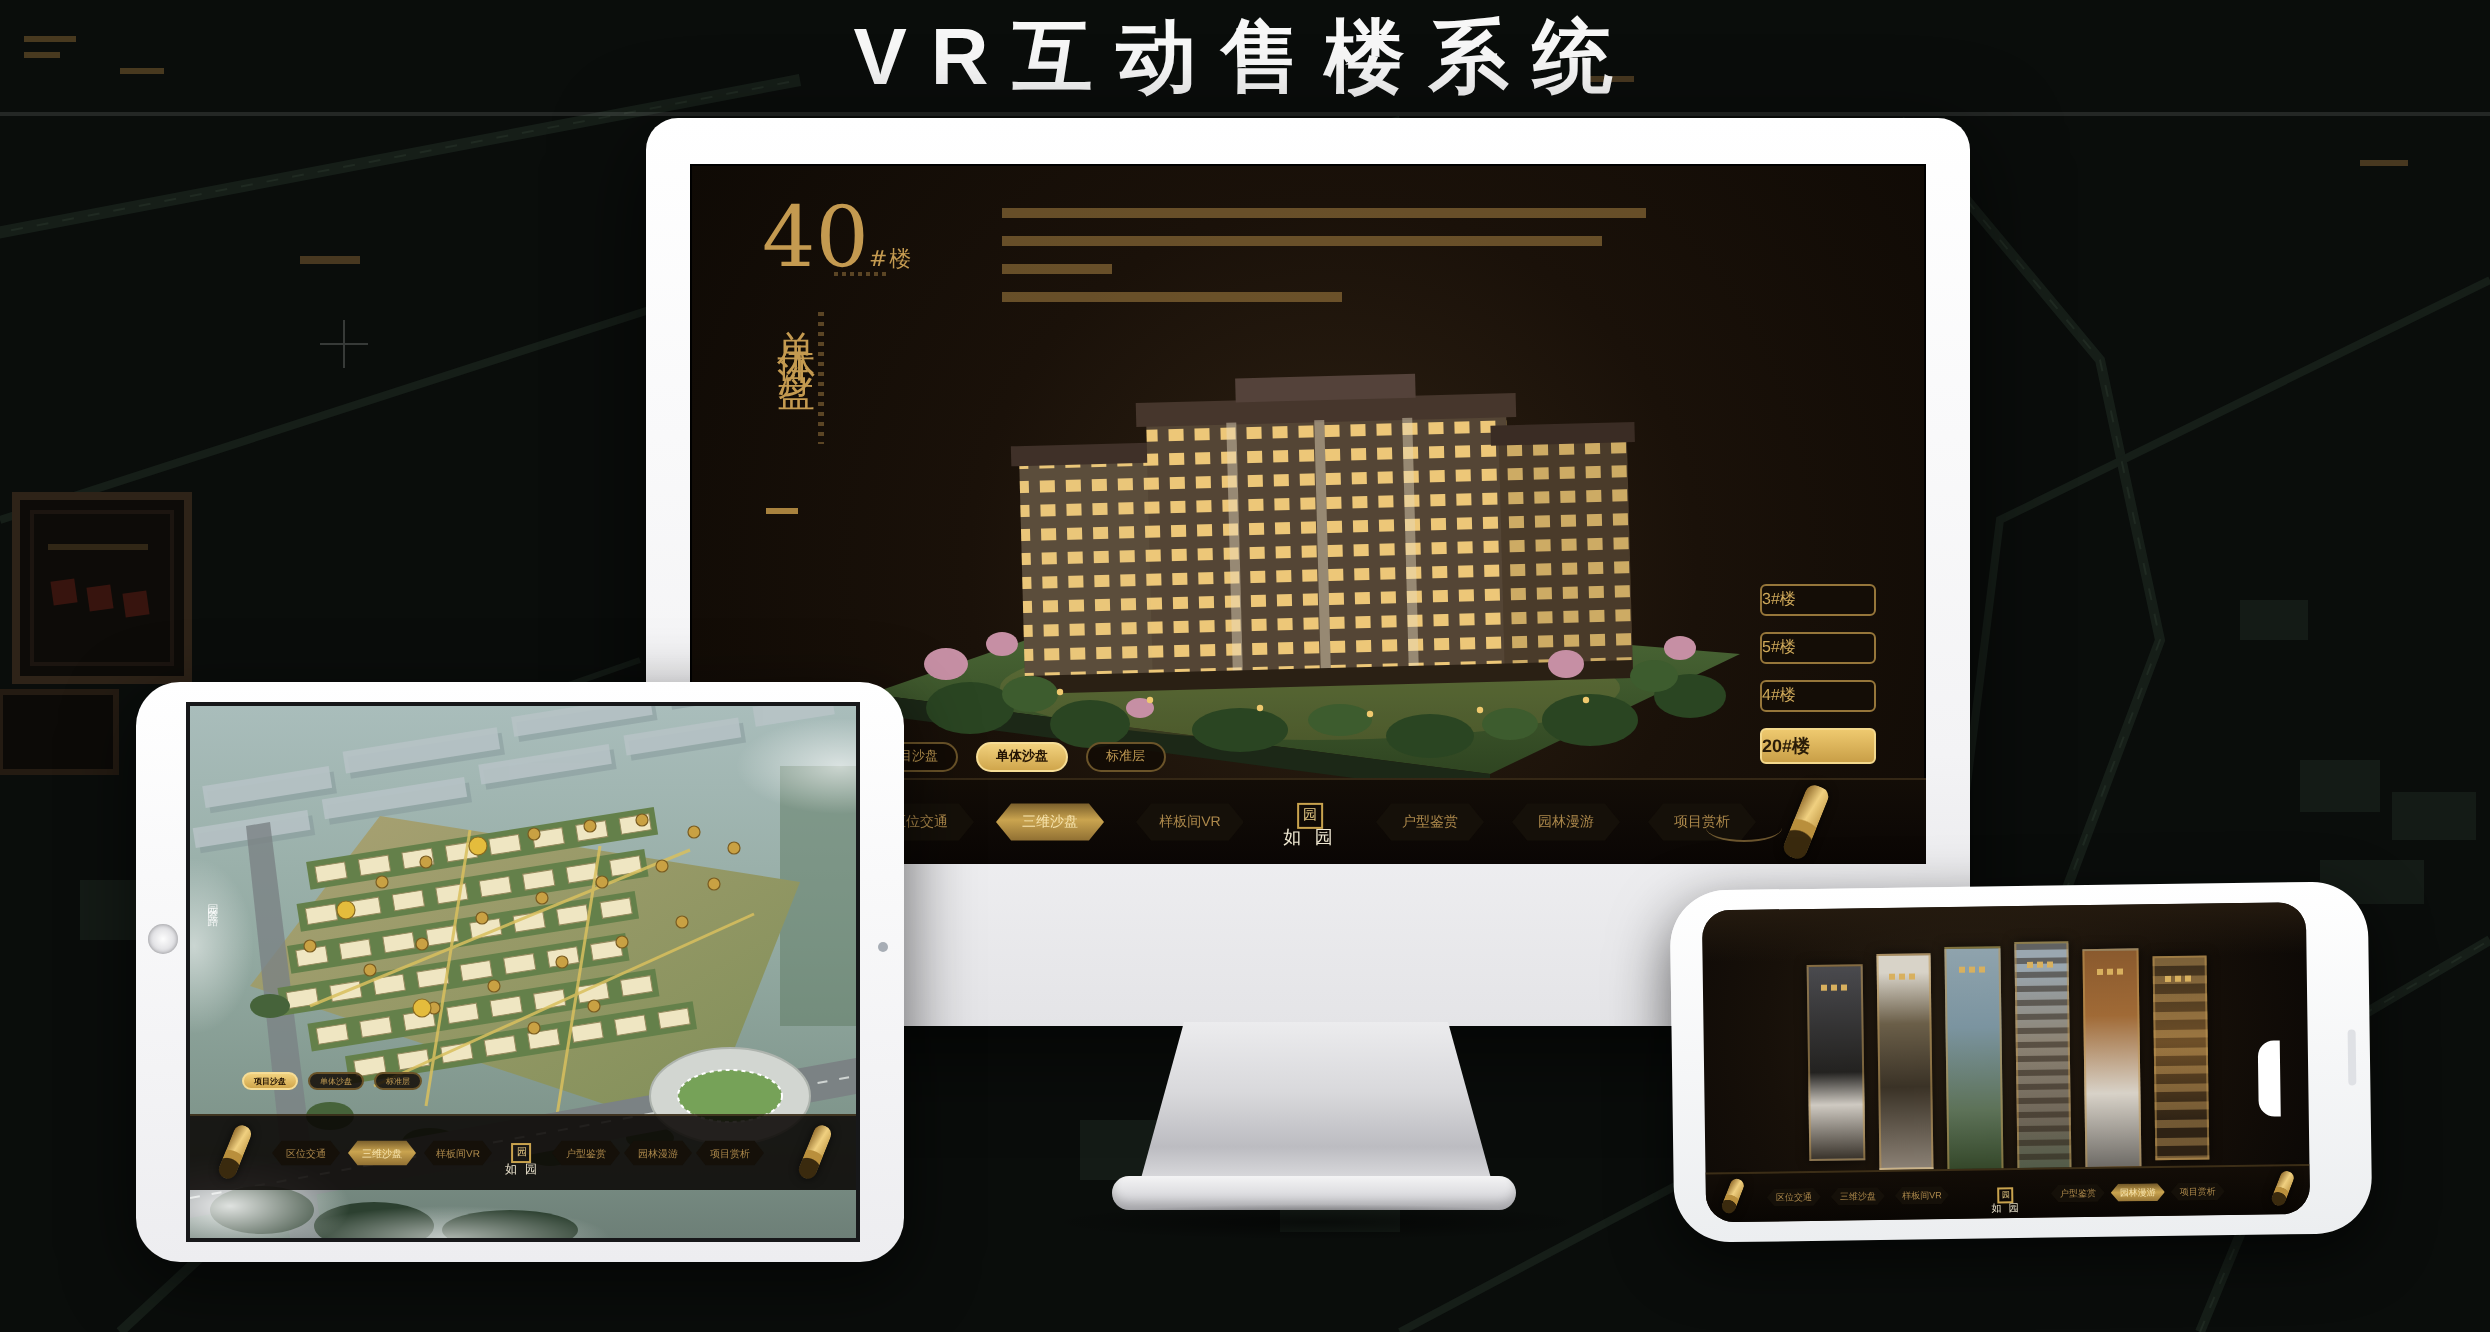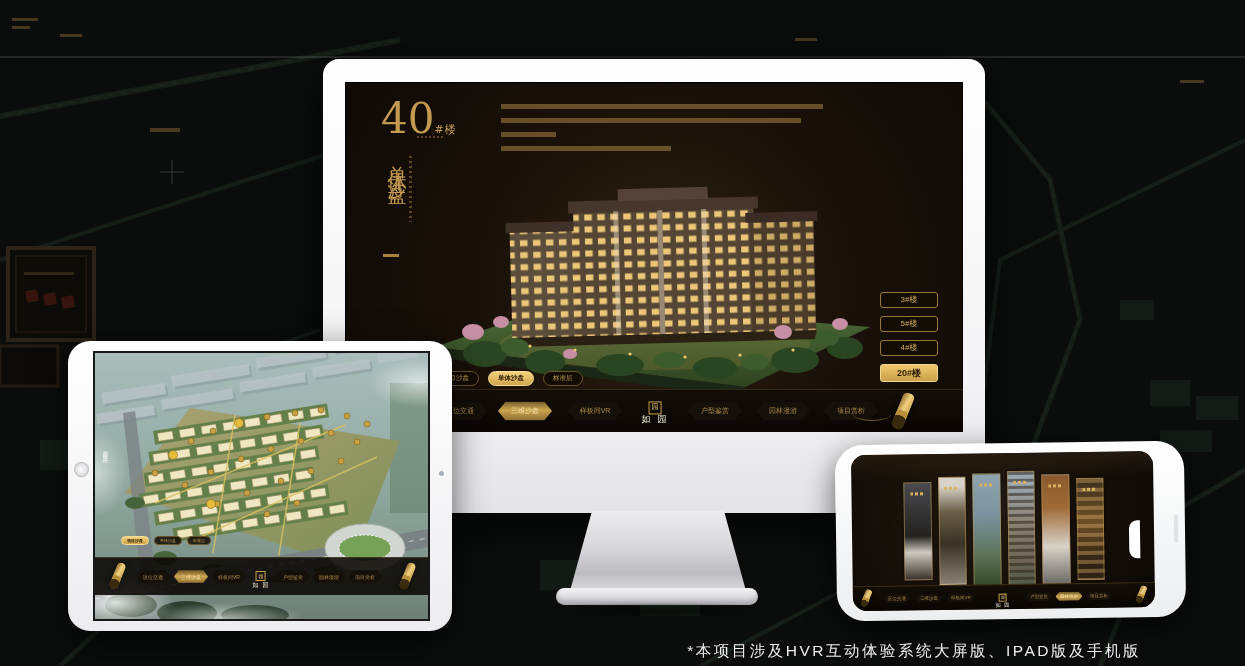--- a/index.html
+++ b/index.html
@@ -62,21 +62,21 @@
     font-family:"DejaVu Serif",serif;font-size:19px;letter-spacing:7px;color:#c49a50;}
   .h-endash{position:absolute;left:64px;top:74px;width:3px;height:66px;opacity:.6;
     background:repeating-linear-gradient(180deg,#8a6a38 0 2px,rgba(0,0,0,0) 2px 5px);}
   .h-en2{position:absolute;left:72px;top:54px;width:28px;height:2px;opacity:.6;
     background:repeating-linear-gradient(90deg,#8a6a38 0 2px,rgba(0,0,0,0) 2px 4px);}
   .h-under{position:absolute;left:38px;top:172px;width:16px;height:3px;background:#a8823e;}
   .para{position:absolute;left:156px;top:22px;width:340px;}
   .para i{display:block;height:4.5px;margin-bottom:9.5px;background:rgba(170,131,68,.55);}
   .bld-svg{position:absolute;left:70px;top:80px;width:470px;height:240px;}
   .bselect{position:absolute;right:25px;top:210px;width:58px;display:flex;flex-direction:column;gap:8px;}
-  .bbtn{height:14px;line-height:14px;text-align:center;font-size:8px;border-radius:3px;
+  .bbtn{height:14px;line-height:14px;font-size:8px;border-radius:3px;
     border:1px solid #96763a;background:#140d06;color:#cfa95a;}
   .bbtn.active{height:16px;line-height:16px;font-size:9px;font-weight:bold;color:#2a1c08;
     background:linear-gradient(180deg,#eec96f,#c99f47);border-color:#f3d88c;}
   .d-subtabs{position:absolute;left:88px;bottom:46px;display:flex;gap:9px;}
   .d-subtabs .pill{padding:2px 9px;font-size:6.5px;}
   .d-nav{position:absolute;left:0;bottom:0;width:100%;height:42px;
     background:linear-gradient(180deg,#130d07,#0a0604);
     border-top:1px solid rgba(180,140,70,.25);}
   .d-nav .nav-item{font-size:7px;}
   .d-nav .nav-item::before{width:54px;height:21px;}
@@ -187,20 +187,21 @@
         <rect x="44" y="293" width="12" height="12" transform="rotate(-8 50 299)"></rect>
         <rect x="62" y="296" width="12" height="12" transform="rotate(-8 68 302)"></rect>
       </g>
       <rect x="24" y="272" width="50" height="3" fill="#4a3a20" opacity=".6"></rect>
       <rect x="0" y="346" width="58" height="40" fill="#0c0a07" stroke="#241b12" stroke-width="3"></rect>
     </g>
   </svg>
 
   <div class="hairline"></div>
 
+  <div class="page-title">VR互动售楼系统</div>
 
   <div class="monitor">
     <div class="m-screen">
 
       <div class="headline">
         <span class="h-num">40</span><span class="h-suffix">#楼</span>
       </div>
       <div class="h-vert">单体沙盘</div>
       <div class="h-endash"></div>
       <div class="h-en2"></div>
@@ -502,14 +503,13 @@
         <div class="nav-item" style="left:186px"><span>户型鉴赏</span></div>
         <div class="nav-item active" style="left:216px"><span>园林漫游</span></div>
         <div class="nav-item" style="left:246px"><span>项目赏析</span></div>
         <div class="scroll-icon" style="right:10px"></div>
       </div>
       <div class="ph-notch"></div>
     </div>
     <div class="ph-pill"></div>
   </div>
 
-  <div class="footnote">*本项目涉及HVR互动体验系统大屏版、IPAD版及手机版</div>
 </div>
 
 </body></html>

